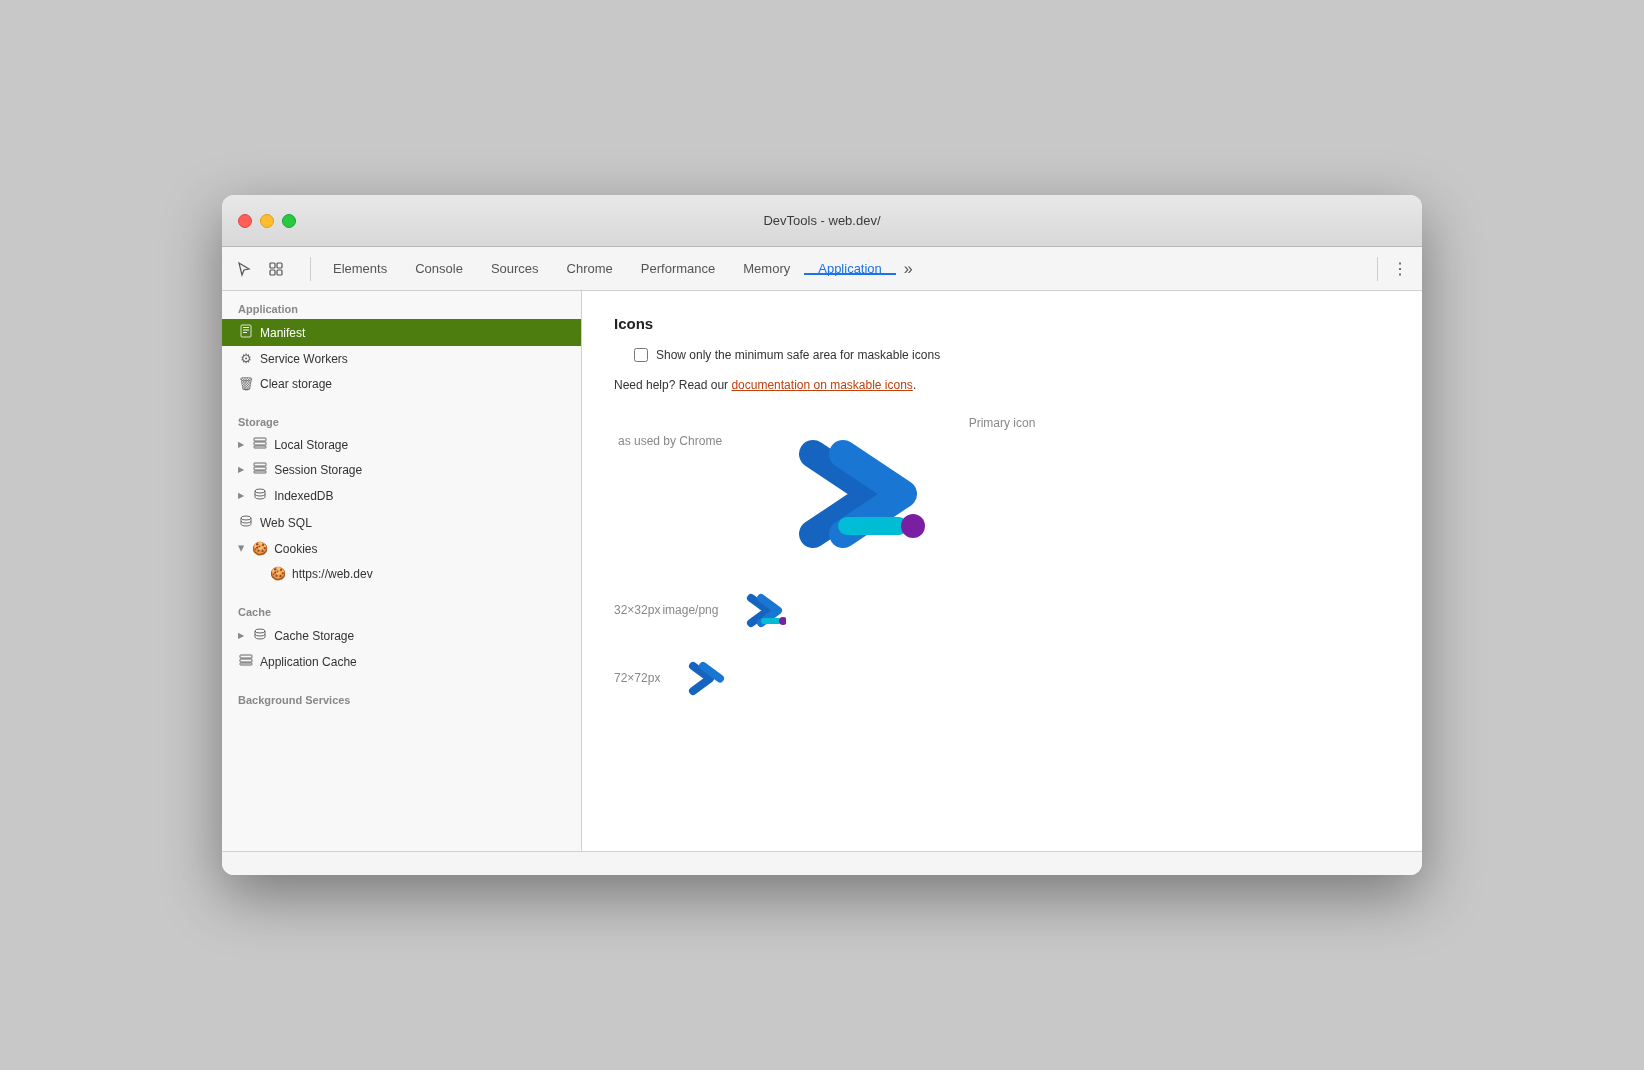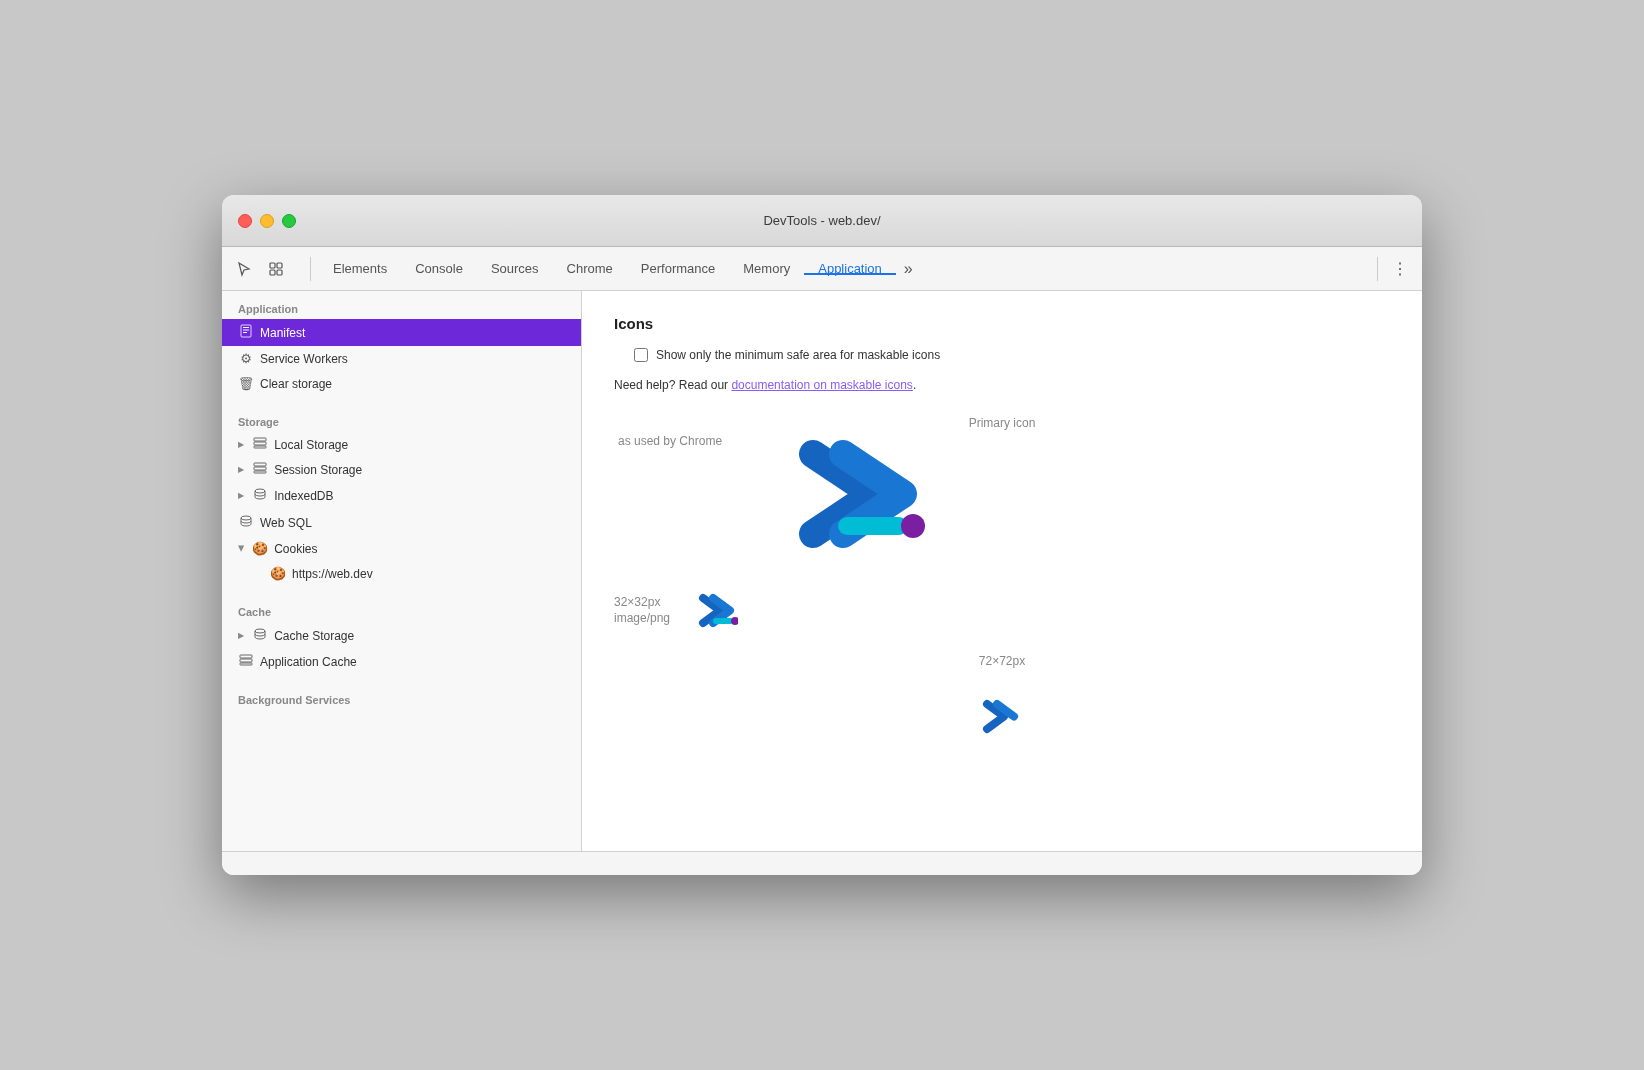--- a/index.html
+++ b/index.html
@@ -133,21 +133,21 @@
     .sidebar-item {
       display: flex;
       align-items: center;
       padding: 5px 16px;
       cursor: pointer;
       color: #333;
       font-size: 12px;
       gap: 6px;
     }
     .sidebar-item.active {
-      background: #6d28d9;
+      background: #4d7c0f;
       color: white;
     }
     .sidebar-item.active .sidebar-item-icon { color: white; }
     .sidebar-item-icon {
       color: #666;
       font-size: 13px;
       width: 16px;
       text-align: center;
       flex-shrink: 0;
     }
@@ -188,21 +188,21 @@
     .checkbox-label {
       font-size: 12px;
       color: #333;
     }
     .help-text {
       font-size: 12px;
       color: #333;
       margin-bottom: 24px;
     }
     .help-text a {
-      color: #8b5cf6;
+      color: #c2410c;
       text-decoration: underline;
     }
     
     .statusbar {
       background: #f5f5f5;
       border-top: 1px solid #d0d0d0;
       height: 24px;
       display: flex;
       align-items: center;
       padding: 0 12px;
@@ -398,35 +398,35 @@
 
               <rect x="55" y="78" width="70" height="18" rx="9" fill="#00BCD4"></rect>
 
               <circle cx="130" cy="87" r="12" fill="#7B1FA2"></circle>
             </svg>
           </div>
         </div>
       </div>
 
       <div style="display: flex; align-items: center; gap: 24px; margin-bottom: 20px;">
-        <div style="display: flex; flex-direction: column; gap: 2px;">
+        <div style="display: flex; flex-direction: row; gap: 2px;">
           <span style="color:#888; font-size:12px;">32×32px</span>
           <span style="color:#888; font-size:12px;">image/png</span>
         </div>
         <div style="width: 48px; height: 48px; display:flex; align-items:center; justify-content:center;">
           <svg width="40" height="35" viewBox="0 0 40 35" fill="none">
             <path d="M5 5 L22 17.5 L5 30" stroke="#1565C0" stroke-width="8" stroke-linecap="round" stroke-linejoin="round" fill="none"></path>
             <path d="M15 5 L32 17.5 L15 30" stroke="#1976D2" stroke-width="8" stroke-linecap="round" stroke-linejoin="round" fill="none"></path>
             <rect x="15" y="25" width="20" height="6" rx="3" fill="#00BCD4"></rect>
             <circle cx="37" cy="28" r="4" fill="#7B1FA2"></circle>
           </svg>
         </div>
       </div>
 
-      <div style="display: flex; align-items: center; gap: 24px; margin-bottom: 20px; flex-direction: column;">
+      <div style="display: flex; align-items: center; gap: 24px; margin-bottom: 20px;">
         <div style="display: flex; flex-direction: column; gap: 2px;">
           <span style="color:#888; font-size:12px;">72×72px</span>
         </div>
         <div style="width: 48px; height: 48px; display:flex; align-items:center; justify-content:center; overflow:hidden;">
           <svg width="40" height="35" viewBox="0 0 40 35" fill="none">
             <path d="M5 5 L22 17.5 L5 30" stroke="#1565C0" stroke-width="8" stroke-linecap="round" stroke-linejoin="round" fill="none"></path>
             <path d="M15 5 L32 17.5" stroke="#1976D2" stroke-width="8" stroke-linecap="round" stroke-linejoin="round" fill="none"></path>
           </svg>
         </div>
       </div>

